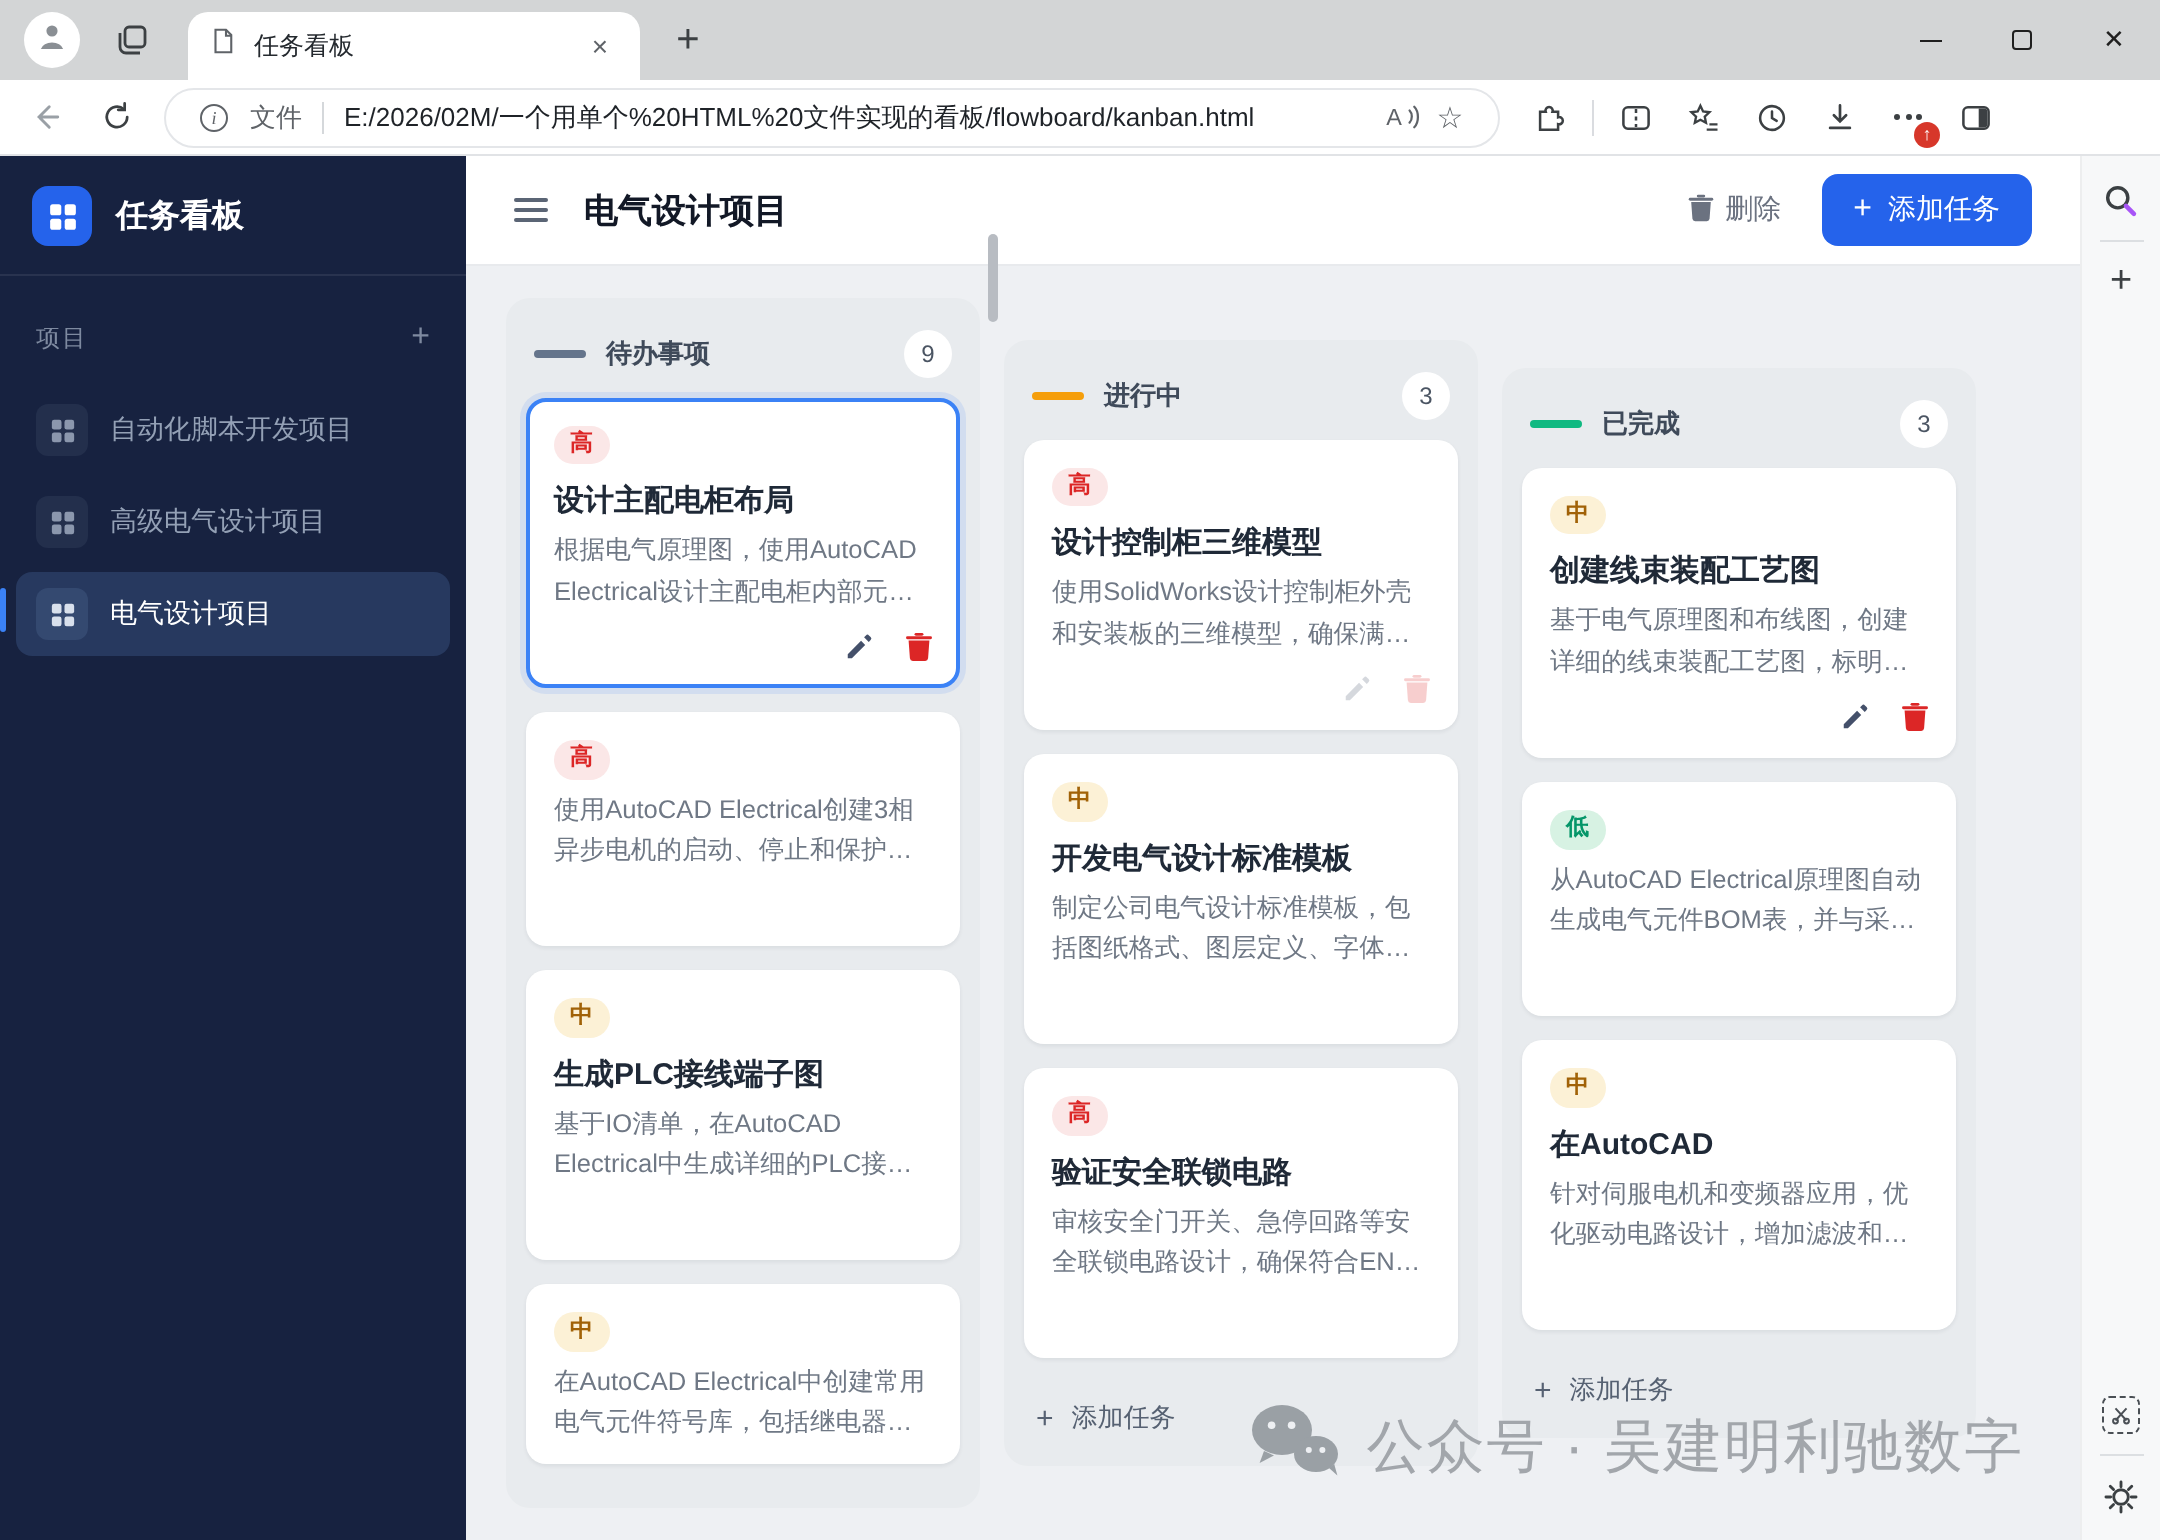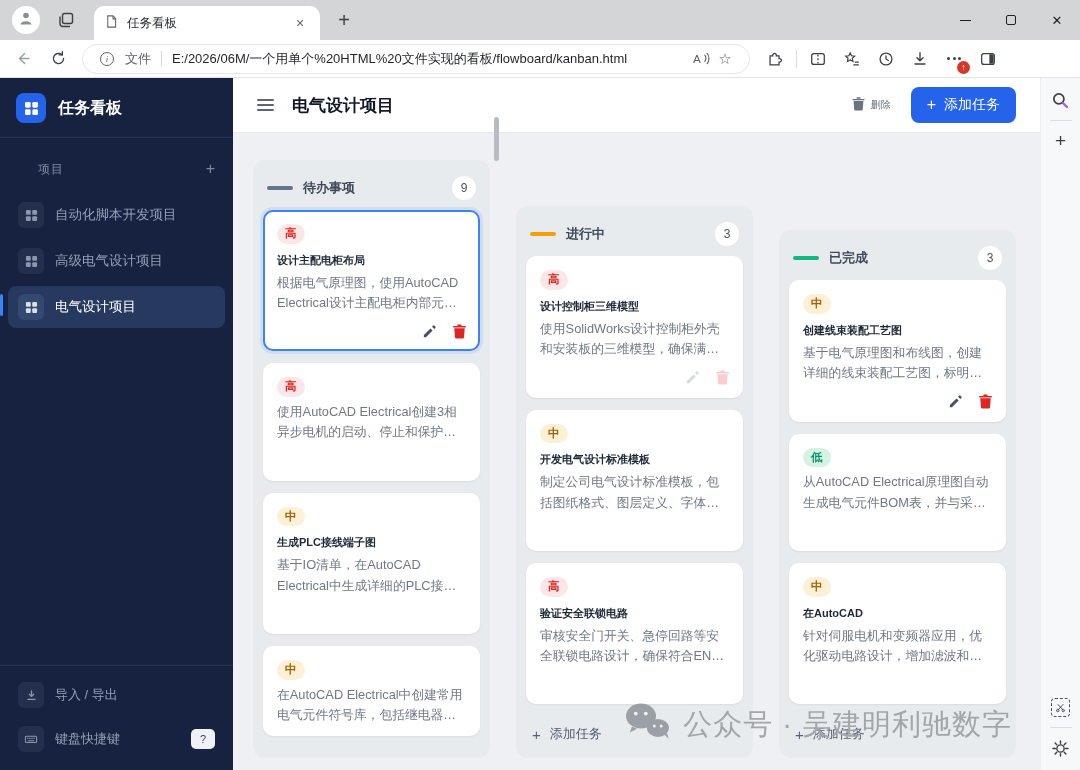--- a/index.html
+++ b/index.html
@@ -41,52 +41,52 @@
   
   .app { position:absolute; top:78px; left:0; width:1040px; bottom:0; display:flex; }
 
   
   .side { width:233px; flex-shrink:0; background:#172240; position:relative; }
   .logo-row { display:flex; align-items:center; padding:15px 16px 14px; }
   .logo-tile { width:30px; height:30px; border-radius:8px; background:#2563eb; display:flex; align-items:center; justify-content:center; color:#fff; }
   .app-title { margin-left:12px; font-size:16px; font-weight:700; color:#fff; }
   .side-divider { height:1px; background:rgba(255,255,255,.08); }
   .section-row { display:flex; align-items:center; justify-content:space-between; padding:22px 18px 12px; }
-  .section-label { font-size:12px; color:#7e8aa0; letter-spacing:1px;margin-left:20px; }
+  .section-label { font-size:12px; color:#7e8aa0; letter-spacing:1px; }
   .section-plus { font-size:16px; color:#7e8aa0; }
   .proj-item { display:flex; align-items:center; margin:4px 8px; padding:8px 10px; border-radius:8px; font-size:13.5px; color:#93a0b5; position:relative; }
   .proj-item.active { background:#27395f; color:#fff; }
   .proj-item.active::before { content:""; position:absolute; left:-8px; top:8px; width:3px; height:22px; border-radius:2px; background:#3b82f6; }
   .proj-icon { width:26px; height:26px; border-radius:6px; background:#232f4c; display:flex; align-items:center; justify-content:center; margin-right:11px; color:#8b97ad; flex-shrink:0; }
   .proj-item.active .proj-icon { background:#344970; color:#d8e0ec; }
   .side-footer { position:absolute; left:0; right:0; bottom:8px; }
   .foot-item { display:flex; align-items:center; margin:2px 8px; padding:8px 10px; border-radius:8px; font-size:13px; color:#93a0b5; }
   .kbd-badge { margin-left:auto; width:24px; height:20px; border-radius:5px; background:#eef1f5; color:#39435a; font-size:11px; display:flex; align-items:center; justify-content:center; }
 
   
   .main { flex:1; position:relative; background:#eef0f3; overflow:hidden; }
   .main-header { height:55px; background:#fff; border-bottom:1px solid #e8eaed; display:flex; align-items:center; padding:0 24px; }
   .menu-icon { width:17px; display:flex; flex-direction:column; gap:3.5px; margin-right:18px; }
   .menu-icon i { height:1.8px; background:#5b6575; border-radius:1px; display:block; }
   .page-title { font-size:17px; font-weight:700; color:#121826; }
   .header-actions { margin-left:auto; display:flex; align-items:center; gap:20px; }
-  .delete-btn { display:flex; align-items:center; gap:6px; color:#6b7280; font-size:10px; }
+  .delete-btn { display:flex; align-items:center; gap:6px; color:#6b7280; font-size:14px; }
   .add-btn { background:#2563eb; color:#fff; border:none; border-radius:8px; height:36px; padding:0 16px; display:flex; align-items:center; gap:8px; font-size:14px; }
   .add-plus { font-size:16px; line-height:1; }
 
-  .board { position:absolute; top:55px; left:0; right:0; bottom:0; padding:12px 24px 12px 20px; display:flex; gap:26px; align-items:flex-end; }
+  .board { position:absolute; top:55px; left:0; right:0; bottom:0; padding:12px 24px 12px 20px; display:flex; gap:12px; align-items:center; }
   .column { width:237px; flex-shrink:0; background:#e8ebee; border-radius:12px; padding:10px; }
   .col-head { display:flex; align-items:center; padding:6px 4px 10px; }
   .dash { width:26px; height:4px; border-radius:2px; margin-right:10px; flex-shrink:0; }
   .col-name { flex:1; font-size:13px; font-weight:700; color:#3f4a5a; }
   .col-count { width:24px; height:24px; border-radius:50%; background:#fff; color:#4b5563; font-size:12px; display:flex; align-items:center; justify-content:center; }
   .card { background:#fff; border-radius:10px; padding:13px 14px 11px; margin-bottom:12px; box-shadow:0 1px 2px rgba(16,24,40,.07); }
   .card.focused { border:2px solid #3b82f6; padding:11px 12px 9px; box-shadow:0 0 0 3px rgba(59,130,246,.13); }
   .pri { display:inline-block; font-size:11.5px; font-weight:700; padding:3px 8px; border-radius:10px; line-height:1.2; }
-  .card-title { font-size:11px; font-weight:600; color:#1f2937; margin-top:9px; }
+  .card-title { font-size:15px; font-weight:600; color:#1f2937; margin-top:9px; }
   .card-desc { font-size:12.8px; color:#6f7885; line-height:1.58; margin-top:5px; display:-webkit-box; -webkit-line-clamp:2; -webkit-box-orient:vertical; overflow:hidden; }
   .card-actions { display:flex; justify-content:flex-end; align-items:center; gap:16px; margin-top:9px; height:18px; }
   .card-actions.hidden { visibility:hidden; }
   .card-actions.ghost { opacity:.22; }
   .act { display:flex; align-items:center; }
   .col-footer { display:flex; align-items:center; gap:9px; color:#566172; font-size:13px; padding:9px 6px 5px; }
   .plus-sm { font-size:15px; }
   .scroll-thumb { position:absolute; left:261px; top:39px; width:5px; height:44px; border-radius:3px; background:#b8bcc2; }
 
   .watermark { position:absolute; right:28px; bottom:22px; display:flex; align-items:center; gap:13px; color:#a2a6ab; font-size:29px; letter-spacing:1px; white-space:nowrap; }
@@ -154,21 +154,21 @@
           <path d="M16 10a6 6 0 1 1-2-4.5"></path>
           <path d="M14.5 2v3.8h-3.8" fill="none"></path>
         </svg>
     </div>
     <div class="url-pill">
       <span class="pill-icon">
           <span class="info-circle">i</span>
         </span>
       <span class="scheme-label">文件</span>
       <span class="pill-divider"></span>
-      <span class="url-text">E:/2026/06M/一个用单个%20HTML%20文件实现的看板/flowboard/kanban.html</span>
+      <span class="url-text">E:/2026/02M/一个用单个%20HTML%20文件实现的看板/flowboard/kanban.html</span>
       <span class="pill-icon">
         <svg width="19" height="15" viewBox="0 0 20 16">
             <text x="1" y="12.5" font-size="12.5" fill="#5f6368" font-family="Liberation Sans, sans-serif">A</text>
             <path d="M13.5 4.5c1.6 1.6 1.6 4.9 0 6.5M16 2.5c2.6 2.6 2.6 8.4 0 11" stroke="#5f6368" stroke-width="1.2" fill="none" stroke-linecap="round"></path>
           </svg>
       </span>
       <span class="pill-icon star-glyph">☆</span>
     </div>
     <div class="tb-icons">
       <div class="tb-btn">
@@ -264,41 +264,20 @@
               <svg width="13" height="13" viewBox="0 0 14 14" fill="currentColor">
                 <rect x="1" y="1" width="5.2" height="5.2" rx="1.2"></rect>
                 <rect x="7.8" y="1" width="5.2" height="5.2" rx="1.2"></rect>
                 <rect x="1" y="7.8" width="5.2" height="5.2" rx="1.2"></rect>
                 <rect x="7.8" y="7.8" width="5.2" height="5.2" rx="1.2"></rect>
               </svg>
             </span>
             <span>电气设计项目</span>
           </div>
         </div>
-      <div class="side-footer">
-        <div class="side-divider" style="margin-bottom:8px;"></div>
-        <div class="foot-item">
-          <span class="proj-icon">
-            <svg width="13" height="13" viewBox="0 0 20 20" fill="none" stroke="currentColor" stroke-width="2" stroke-linecap="round">
-                <path d="M10 3v8M6.6 8L10 11.4 13.4 8M4.5 16h11"></path>
-              </svg>
-          </span>
-          <span>导入 / 导出</span>
-        </div>
-        <div class="foot-item">
-          <span class="proj-icon">
-            <svg width="14" height="14" viewBox="0 0 20 20" fill="none" stroke="currentColor" stroke-width="1.5">
-                <rect x="2" y="6" width="16" height="9" rx="1.5"></rect>
-                <path d="M5 9h1M8 9h1M11 9h1M14 9h1M6 12.5h8" stroke-linecap="round"></path>
-              </svg>
-          </span>
-          <span>键盘快捷键</span>
-          <span class="kbd-badge">?</span>
-        </div>
-      </div>
     </div>
 
     <div class="main">
       <div class="main-header">
         <div class="menu-icon">
             <i></i>
             <i></i>
             <i></i>
           </div>
         <div class="page-title">电气设计项目</div>

